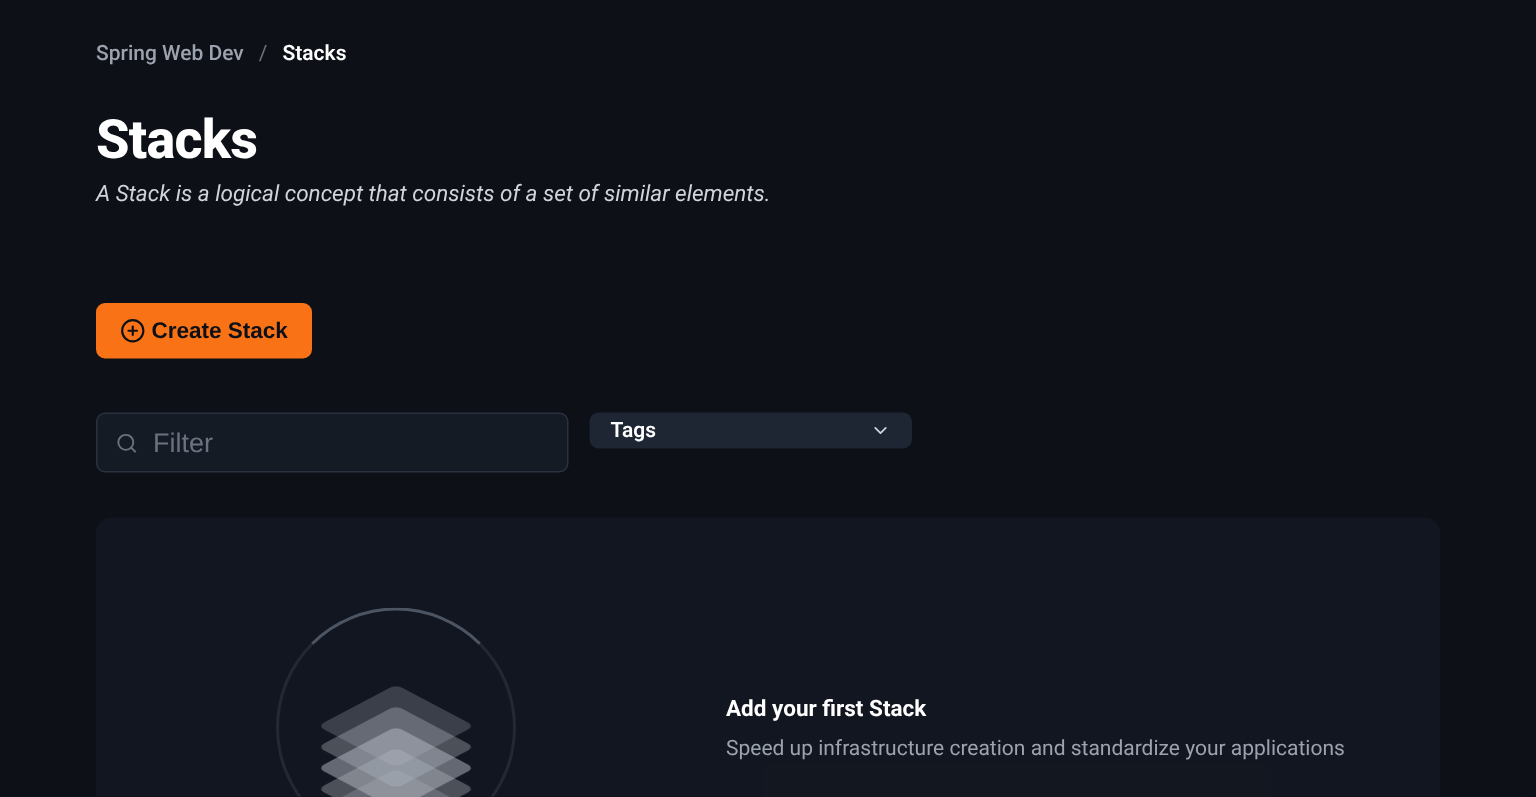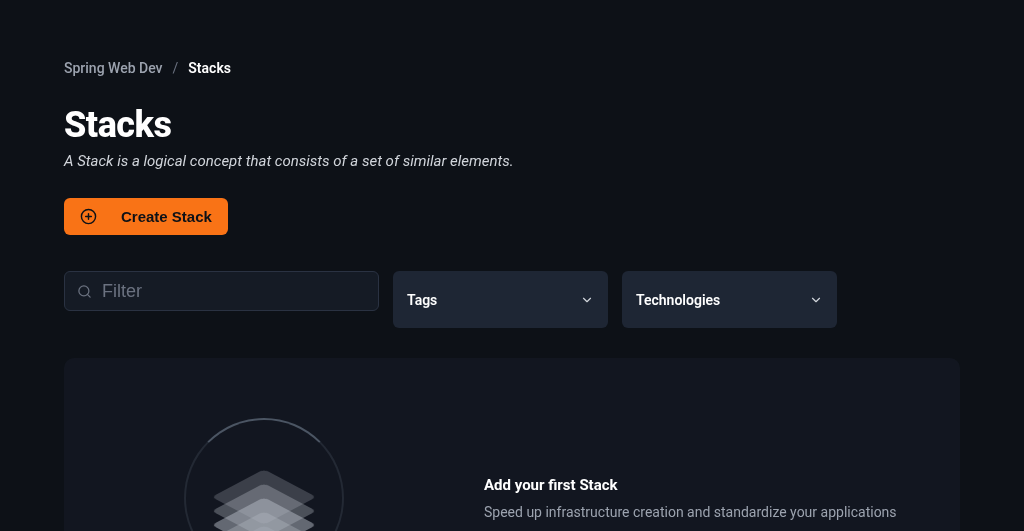--- a/index.html
+++ b/index.html
@@ -17,21 +17,20 @@
     }
     .container {
       padding: 28px 64px 0 64px;
     }
     .breadcrumb {
       display: flex;
       align-items: flex-start;
       gap: 10px;
       font-size: 14px;
       margin-bottom: 28px;
-      margin-top: 32px;
     }
     .breadcrumb-parent {
       color: #9ca3af;
       font-weight: 500;
     }
     .breadcrumb-sep {
       color: #6b7280;
     }
     .breadcrumb-current {
       color: #ffffff;
@@ -45,29 +44,30 @@
     }
     .page-desc {
       font-size: 15px;
       color: #d1d5db;
       margin-bottom: 28px;
       font-style: italic;
     }
     .create-btn {
       display: inline-flex;
       align-items: center;
-      gap: 24px;
+      gap: 4px;
       background-color: #f97316;
       color: #0d1117;
       border: none;
       padding: 10px 16px;
       border-radius: 6px;
       font-size: 15px;
       font-weight: 700;
       cursor: pointer;
+      margin-top: 36px;
     }
     .create-btn svg {
       stroke: #0d1117;
     }
     .filters-row {
       display: flex;
       gap: 14px;
       margin-top: 36px;
       margin-bottom: 30px;
     }
@@ -97,21 +97,21 @@
     .filter-input::placeholder {
       color: #6b7280;
     }
     .dropdown {
       display: flex;
       align-items: center;
       justify-content: space-between;
       background-color: #1e2634;
       border-radius: 6px;
       padding: 0 14px;
-      height: 57px;
+      height: 24px;
       width: 215px;
       cursor: pointer;
     }
     .dropdown-label {
       font-size: 14px;
       font-weight: 600;
       color: #ffffff;
     }
     .dropdown svg {
       stroke: #d1d5db;
@@ -201,26 +201,20 @@
       <input type="text" class="filter-input" placeholder="Filter" style="">
     </div>
 
     <div class="dropdown">
       <span class="dropdown-label">Tags</span>
       <svg width="14" height="14" viewBox="0 0 24 24" fill="none" stroke-width="2" stroke-linecap="round" stroke-linejoin="round">
         <polyline points="6 9 12 15 18 9"></polyline>
       </svg>
     </div>
 
-    <div class="dropdown">
-      <span class="dropdown-label">Technologies</span>
-      <svg width="14" height="14" viewBox="0 0 24 24" fill="none" stroke-width="2" stroke-linecap="round" stroke-linejoin="round">
-        <polyline points="6 9 12 15 18 9"></polyline>
-      </svg>
-    </div>
   </div>
 
   <div class="empty-panel">
     <div class="empty-illustration">
       <div class="arc"></div>
       <div class="stack-layers">
         <div class="layer l1"></div>
         <div class="layer l2"></div>
         <div class="layer l3"></div>
         <div class="layer l4"></div>

